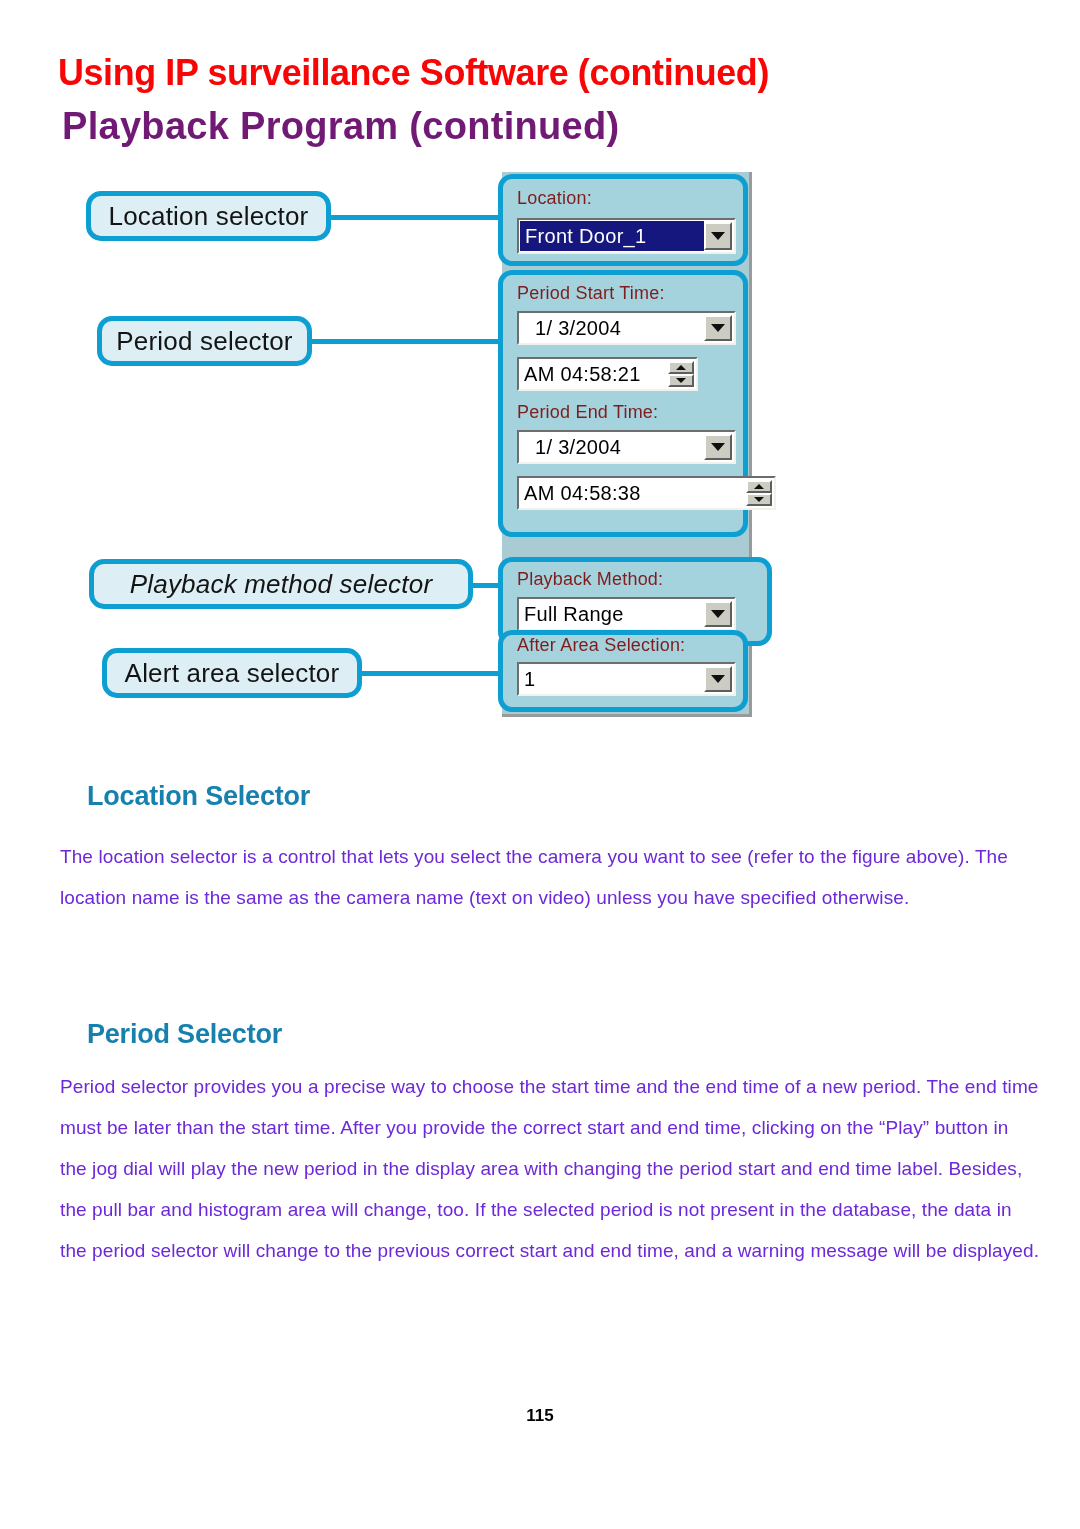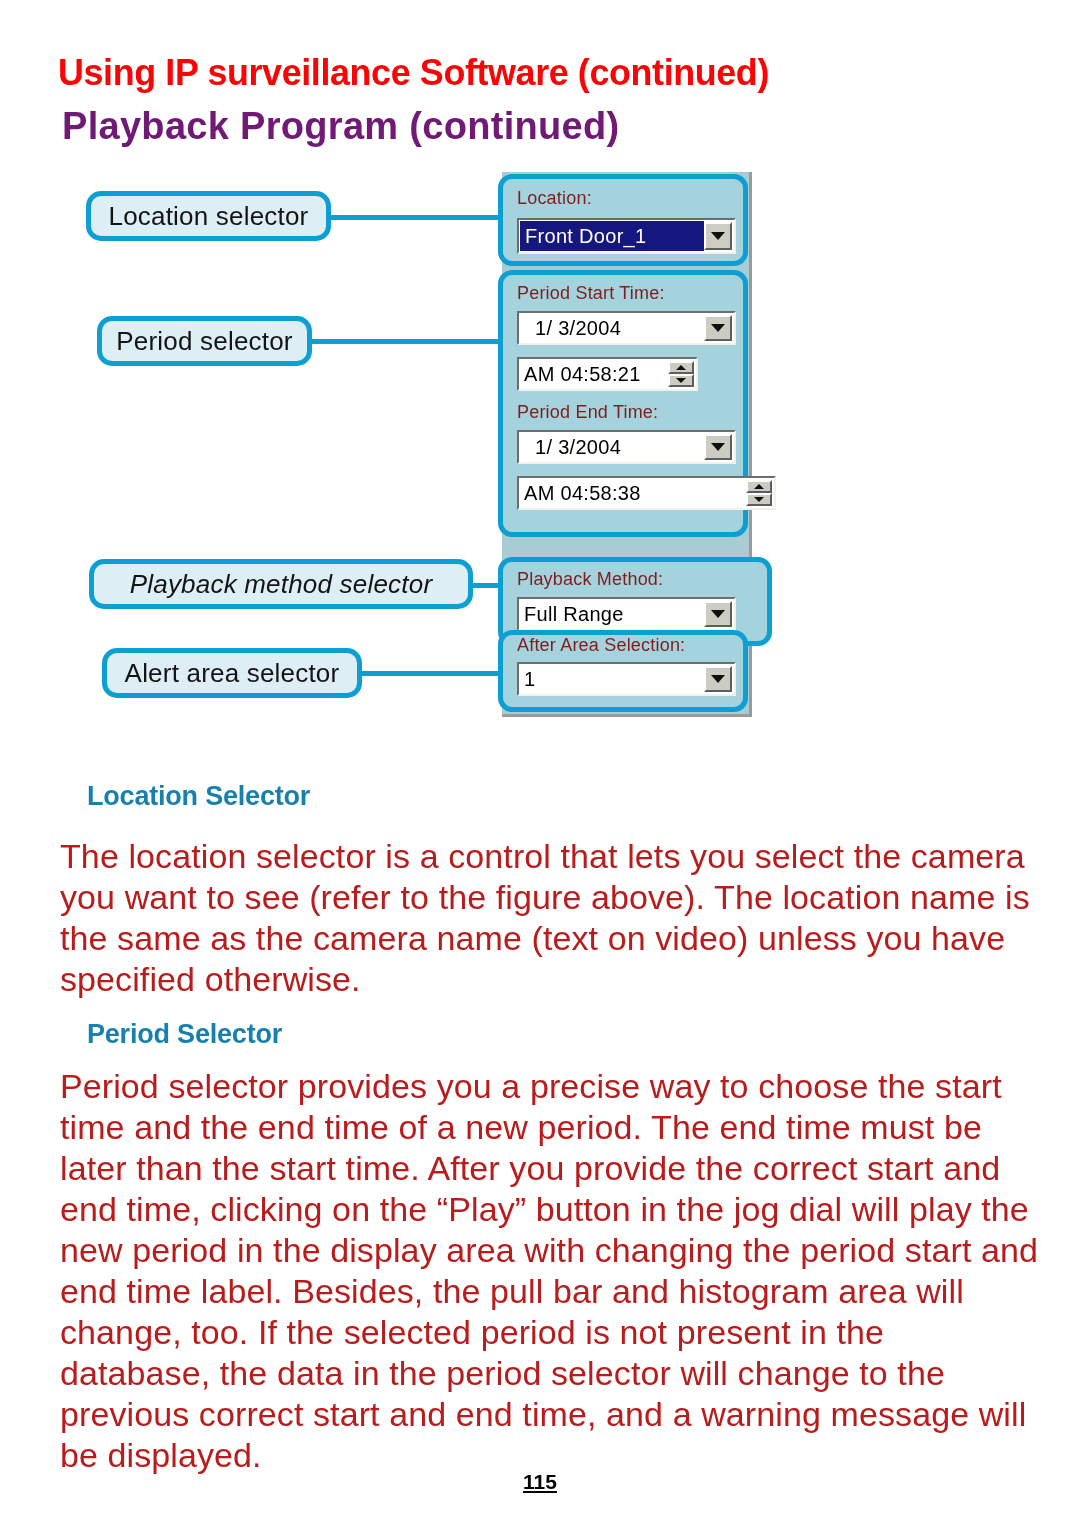--- a/index.html
+++ b/index.html
@@ -196,36 +196,35 @@
     font-family: "Liberation Sans Narrow", "Liberation Sans", sans-serif;
     font-size: 27px;
     font-weight: bold;
     color: #1780ad;
     letter-spacing: -0.2px;
     white-space: nowrap;
   }
   .body-text {
     position: absolute;
     font-family: "Liberation Sans Narrow", "Liberation Sans", sans-serif;
-    font-size: 34px;
+    font-size: 19px;
     line-height: 41px;
-    color: #b91c1c;
+    color: #6d28d9;
     letter-spacing: 0.1px;
   }
   .page-number {
     position: absolute;
     left: 0;
-    top: 1470px;
+    top: 1406px;
     width: 1080px;
     text-align: center;
     font-family: "Liberation Sans", sans-serif;
-    font-size: 21px;
+    font-size: 17px;
     font-weight: bold;
     color: #000000;
-    text-decoration: underline;
   }
 </style>
 </head>
 <body>
 
 <div class="page-title">Using IP surveillance Software (continued)</div>
 <div class="page-subtitle">Playback Program (continued)</div>
 
 <div id="figure">
 

